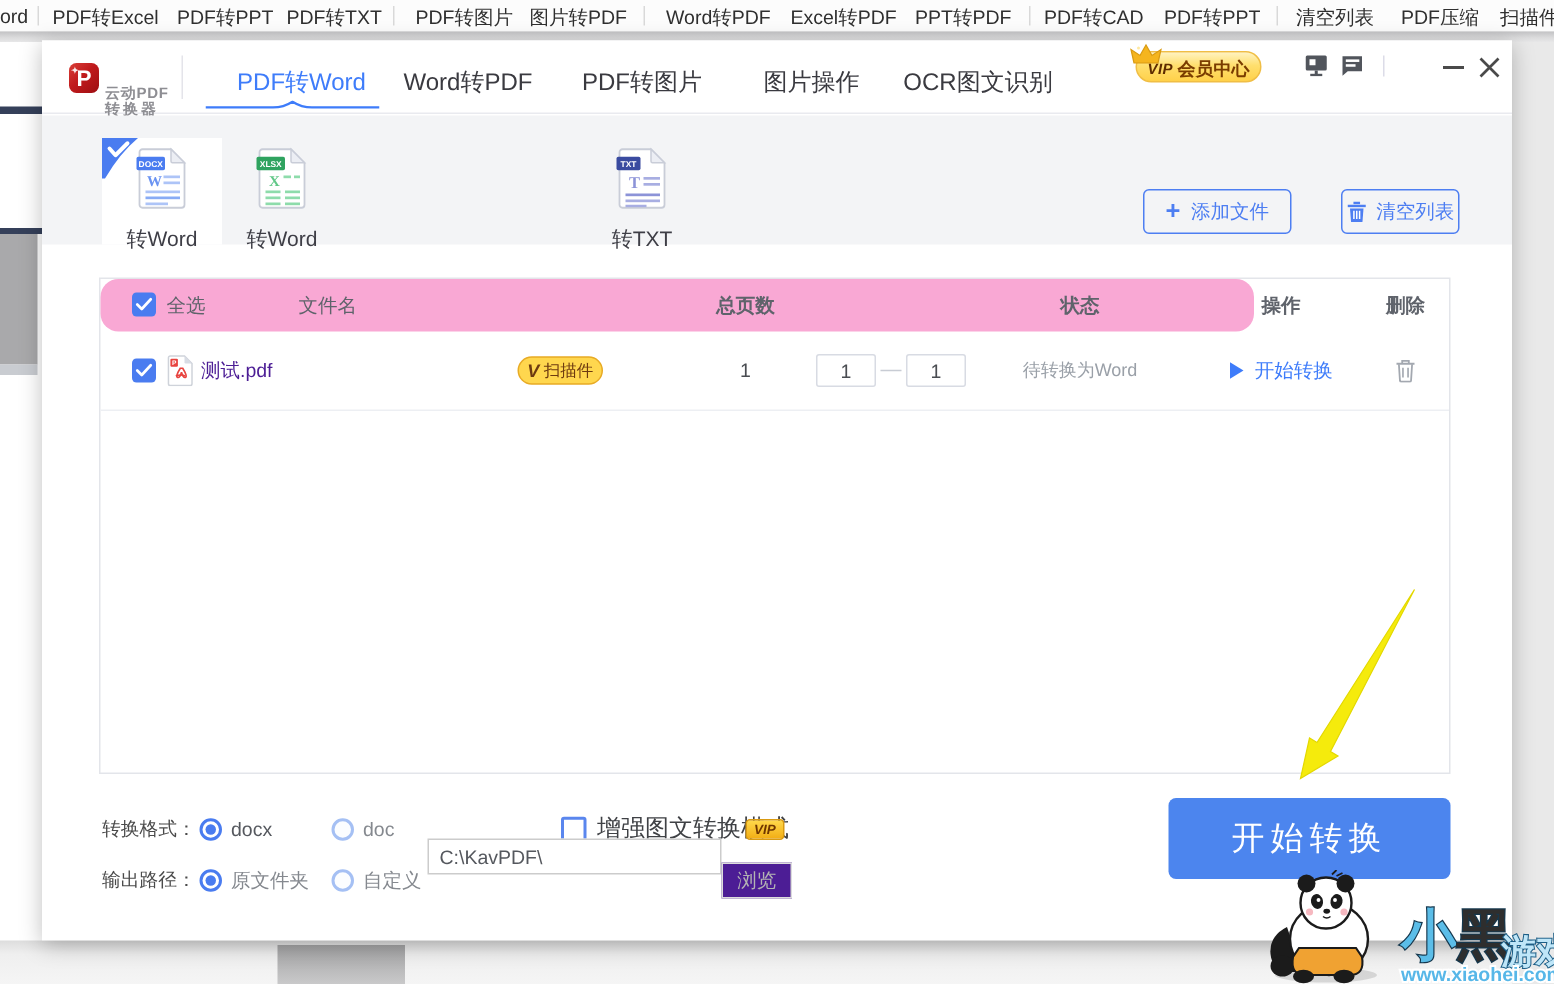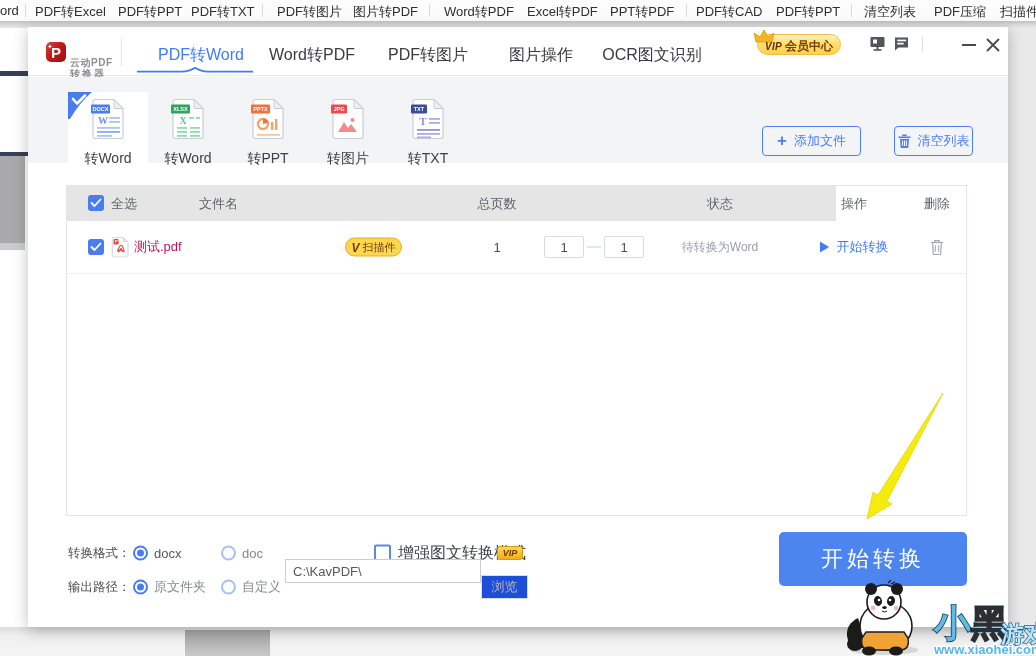--- a/index.html
+++ b/index.html
@@ -62,31 +62,31 @@
   .fmt-item .fmt-label { margin-top:6px; font-size:14px; color:#3e3e46; }
   .fmt-btn { position:absolute; top:49px; height:30px; border:1px solid #4d7ef2; border-radius:4px;
     background:transparent; color:#4d7ef2; font-size:13px; display:flex; align-items:center; justify-content:center; gap:7px; cursor:pointer;
     font-family:"Liberation Sans", sans-serif; }
   .fmt-btn.add { left:734px; width:99px; }
   .fmt-btn.clear { left:866px; width:79px; }
   .plus-glyph { font-size:17px; font-weight:bold; line-height:1; margin-top:-2px; }
 
   
   .panel { position:absolute; left:38px; top:158px; width:901px; height:331px; background:#fff; border:1px solid #e3e5ea; }
-  .panel-header { position:absolute; left:0; top:0; width:769px; height:35px; background:#e5e5e5; }
+  .panel-header { position:absolute; left:0; top:0; width:769px; height:35px; background:#f9a8d4;border-radius:12px; }
   .panel-header .hcell { position:absolute; top:0; line-height:35px; font-size:13px; color:#5f636b; white-space:nowrap; }
-  .center-anchor { transform:translateX(-50%); }
+  .center-anchor { transform:translateX(-50%);font-weight:bold; }
   .checkbox { width:16px; height:16px; border-radius:3px; background:#4a7cf0; position:absolute; }
   .checkbox svg { position:absolute; left:2px; top:3px; }
   .file-row { position:absolute; left:0; top:35px; width:899px; height:53px; border-bottom:1px solid #edeff3; }
   .vmid { top:50%; transform:translateY(-50%); }
   .vmid-c { top:50%; transform:translate(-50%,-50%); }
   .file-row .rcheckbox { left:21px; }
   .pdf-ico { position:absolute; left:44px; }
-  .file-name { position:absolute; left:67px; font-size:13px; color:#be185d; white-space:nowrap; }
+  .file-name { position:absolute; left:67px; font-size:13px; color:#4c1d95; white-space:nowrap; }
   .scan-badge { position:absolute; left:278px; width:57px; height:19px; border-radius:10px;
     background:#ffd74e; border:1px solid #e8ab25; display:flex; align-items:center; justify-content:center; gap:3px; }
   .scan-badge .v { font-size:12px; font-weight:bold; font-style:italic; color:#6d3a10; }
   .scan-badge .t { font-size:11px; color:#6d3a10; }
   .pages-val { position:absolute; left:430px; font-size:13px; color:#4a4d52; }
   .range-input { position:absolute; width:40px; height:22px; border:1px solid #d8dbe3; border-radius:2px;
     text-align:center; font-size:13px; color:#4a4d52; background:#fff; font-family:"Liberation Sans", sans-serif; padding:0; }
   .range-input.from { left:477px; }
   .range-input.to { left:537px; }
   .range-dash { position:absolute; left:520px; width:14px; height:1px; background:#c8ccd4; }
@@ -104,21 +104,21 @@
   .radio-label { position:absolute; transform:translateY(-50%); font-size:13px; white-space:nowrap; }
   .radio-label.on { color:#55585e; }
   .radio-label.off { color:#85898f; }
   .enh-checkbox { position:absolute; left:346px; width:17px; height:17px; border:2px solid #5a86ee; border-radius:2px; background:#fff; transform:translateY(-50%); }
   .enh-label { position:absolute; left:370px; transform:translateY(-50%); font-size:16px; color:#3f4145; white-space:nowrap; }
   .vip-mini { position:absolute; left:469px; transform:translateY(-50%); width:26px; height:14px; border-radius:3px;
     background:linear-gradient(180deg,#ffd84b,#f2ae15); border:1px solid #d99a12; text-align:center;
     font-size:9px; line-height:13px; font-weight:bold; font-style:italic; color:#6f3600; }
   .path-input { position:absolute; left:257px; width:196px; height:24px; border:1px solid #cccccc; background:#fff;
     font-size:13px; color:#55585e; padding:0 0 0 7px; transform:translateY(-50%); font-family:"Liberation Sans", sans-serif; }
-  .browse-btn { position:absolute; left:453px; width:47px; height:24px; background:#1d4ed8; border:1px solid #dcdcdc;
+  .browse-btn { position:absolute; left:453px; width:47px; height:24px; background:#4c1d95; border:1px solid #dcdcdc;
     color:#b3b3b3; font-size:13px; transform:translateY(-50%); text-align:center; line-height:22px; cursor:default; }
   .convert-btn { position:absolute; left:751px; top:505px; width:188px; height:54px; border:none; border-radius:5px;
     background:#4c85ee; color:#ffffff; font-size:22px; letter-spacing:4px; cursor:pointer; font-family:"Liberation Sans", sans-serif; }
 
   
   .arrow-overlay { position:absolute; left:860px; top:388px; z-index:80; }
   .watermark { position:absolute; left:838px; top:580px; z-index:90; }
 </style>
 </head>
 <body>
@@ -246,46 +246,21 @@
         <rect x="7" y="29" width="10" height="1.8" fill="#8edcab"></rect>
           <rect x="20" y="29" width="10" height="1.8" fill="#8edcab"></rect>
         <rect x="7" y="33" width="10" height="1.8" fill="#8edcab"></rect>
           <rect x="20" y="33" width="10" height="1.8" fill="#8edcab"></rect>
         <rect x="7" y="37" width="10" height="1.8" fill="#8edcab"></rect>
           <rect x="20" y="37" width="10" height="1.8" fill="#8edcab"></rect>
       </svg>
       <div class="fmt-label">转Word</div>
     </div>
 
-    <div class="fmt-item" style="left:240px">
-      <svg width="36" height="42" viewBox="0 0 36 42">
-        <path d="M5,1.5 h19 l9,9 v28 a2,2 0 0 1 -2,2 h-26 a2,2 0 0 1 -2,-2 v-35 a2,2 0 0 1 2,-2 z" fill="#fff" stroke="#c9cdd8" stroke-width="1.2"></path>
-        <path d="M24,1.5 l9,9 h-8 a1,1 0 0 1 -1,-1 z" fill="#eceef4" stroke="#c9cdd8" stroke-width="1"></path>
-        <rect x="1" y="6.5" width="19" height="9" rx="1.2" fill="#f4703b"></rect>
-        <text x="10.5" y="13.4" font-size="5.6" font-weight="bold" fill="#fff" text-anchor="middle" font-family="Liberation Sans, sans-serif">PPTX</text>
-        <circle cx="13" cy="26" r="5" fill="none" stroke="#f5a26b" stroke-width="2.4"></circle>
-        <path d="M13,26 L13,20.5 A5.5,5.5 0 0 1 18.2,24.5 Z" fill="#f4703b"></path>
-        <rect x="21" y="24" width="2.4" height="8" fill="#f5a26b"></rect>
-          <rect x="25" y="21" width="2.4" height="11" fill="#f5a26b"></rect>
-        <rect x="7" y="36" width="23" height="1.8" fill="#f8c4a4"></rect>
-      </svg>
-      <div class="fmt-label">转PPT</div>
-    </div>
-
-    <div class="fmt-item" style="left:320px">
-      <svg width="36" height="42" viewBox="0 0 36 42">
-        <path d="M5,1.5 h19 l9,9 v28 a2,2 0 0 1 -2,2 h-26 a2,2 0 0 1 -2,-2 v-35 a2,2 0 0 1 2,-2 z" fill="#fff" stroke="#c9cdd8" stroke-width="1.2"></path>
-        <path d="M24,1.5 l9,9 h-8 a1,1 0 0 1 -1,-1 z" fill="#eceef4" stroke="#c9cdd8" stroke-width="1"></path>
-        <rect x="1" y="6.5" width="16" height="9" rx="1.2" fill="#ef4b4e"></rect>
-        <text x="9" y="13.4" font-size="5.6" font-weight="bold" fill="#fff" text-anchor="middle" font-family="Liberation Sans, sans-serif">JPG</text>
-        <circle cx="22.5" cy="22" r="2" fill="#f28b8b"></circle>
-        <path d="M8,34 L14,24 L18,30 L21,26 L27,34 Z" fill="#f28b8b"></path>
-      </svg>
-      <div class="fmt-label">转图片</div>
-    </div>
+
 
     <div class="fmt-item" style="left:400px">
       <svg width="36" height="42" viewBox="0 0 36 42">
         <path d="M5,1.5 h19 l9,9 v28 a2,2 0 0 1 -2,2 h-26 a2,2 0 0 1 -2,-2 v-35 a2,2 0 0 1 2,-2 z" fill="#fff" stroke="#c9cdd8" stroke-width="1.2"></path>
         <path d="M24,1.5 l9,9 h-8 a1,1 0 0 1 -1,-1 z" fill="#eceef4" stroke="#c9cdd8" stroke-width="1"></path>
         <rect x="1" y="6.5" width="16" height="9" rx="1.2" fill="#3a4ba0"></rect>
         <text x="9" y="13.4" font-size="5.6" font-weight="bold" fill="#fff" text-anchor="middle" font-family="Liberation Sans, sans-serif">TXT</text>
         <text x="13" y="27" font-size="11" font-weight="bold" fill="#8c93d8" text-anchor="middle" font-family="Liberation Serif, serif">T</text>
         <rect x="19" y="20" width="11" height="1.8" fill="#a8aee2"></rect>
           <rect x="19" y="24" width="11" height="1.8" fill="#a8aee2"></rect>

